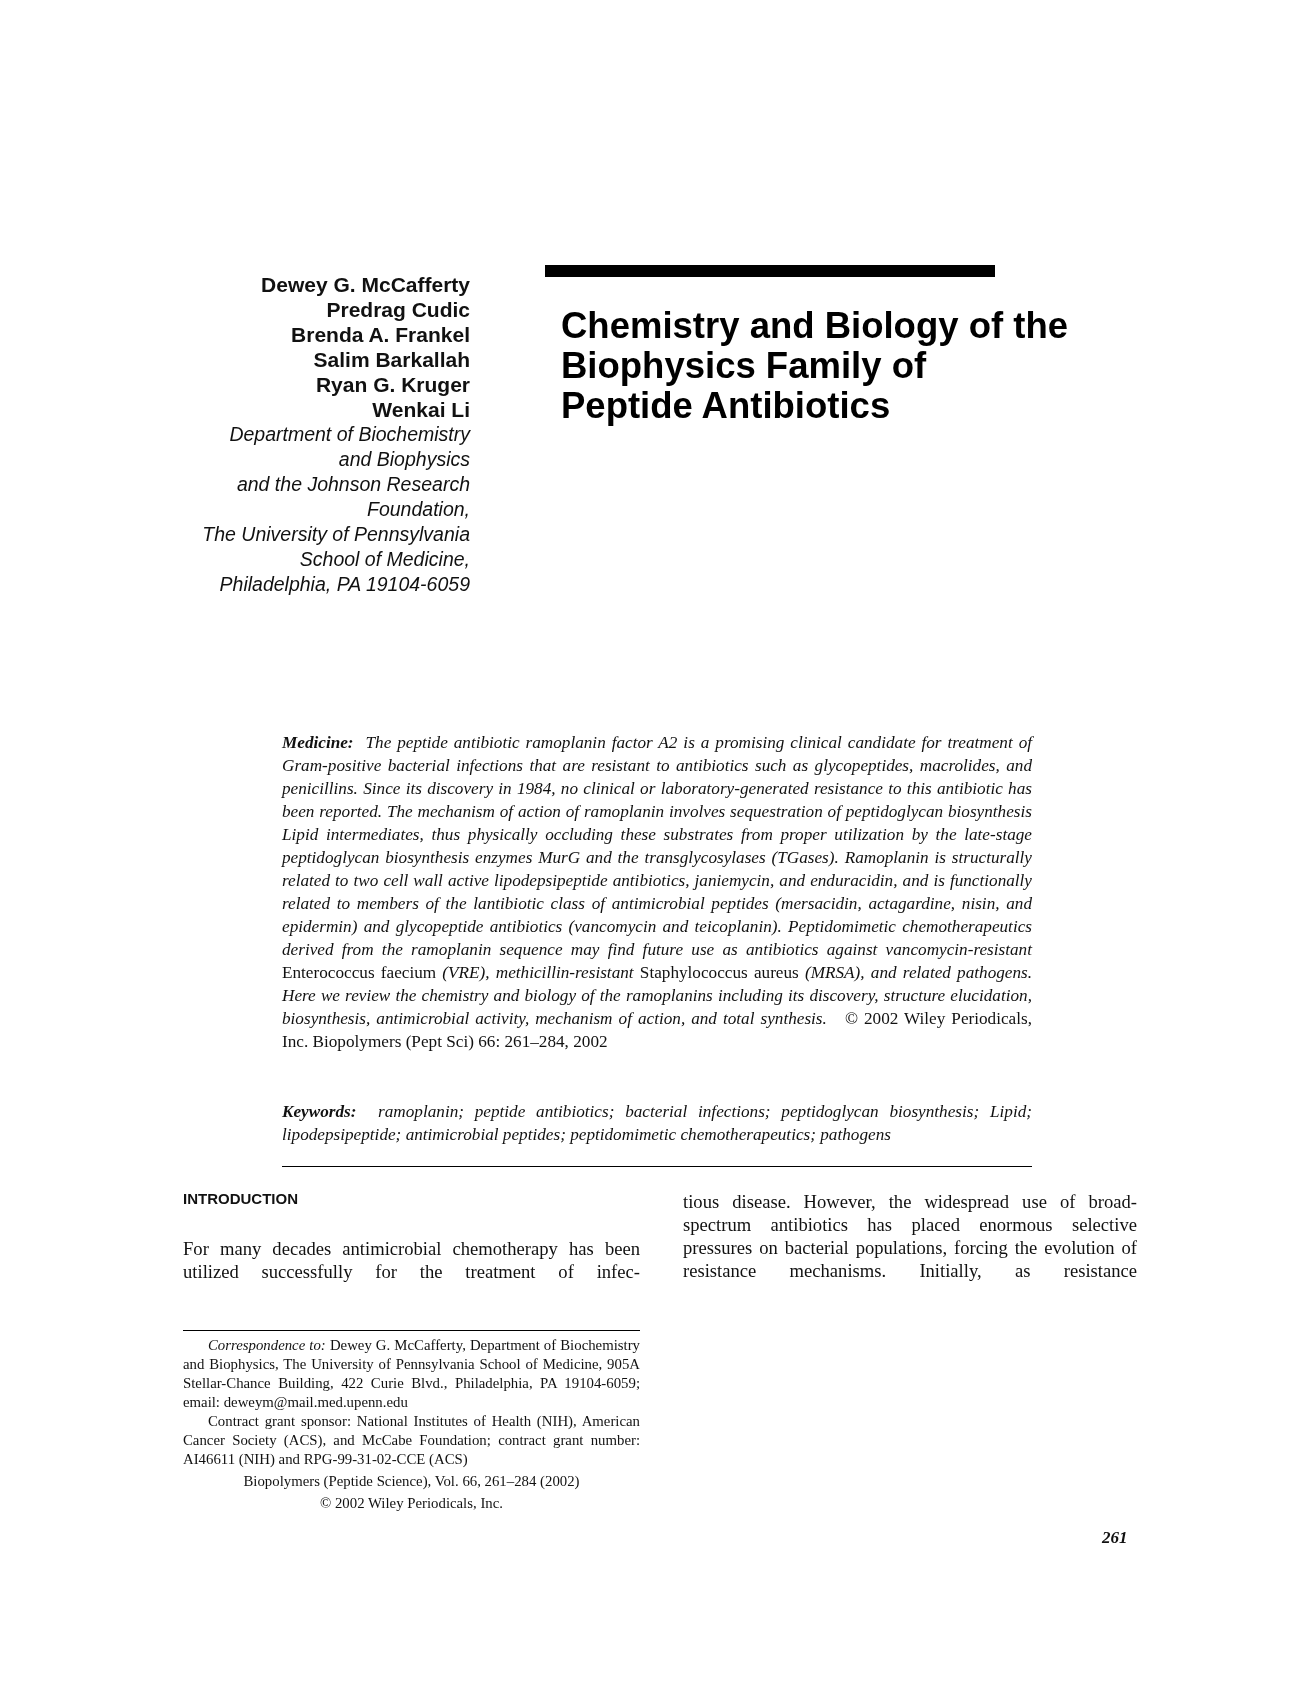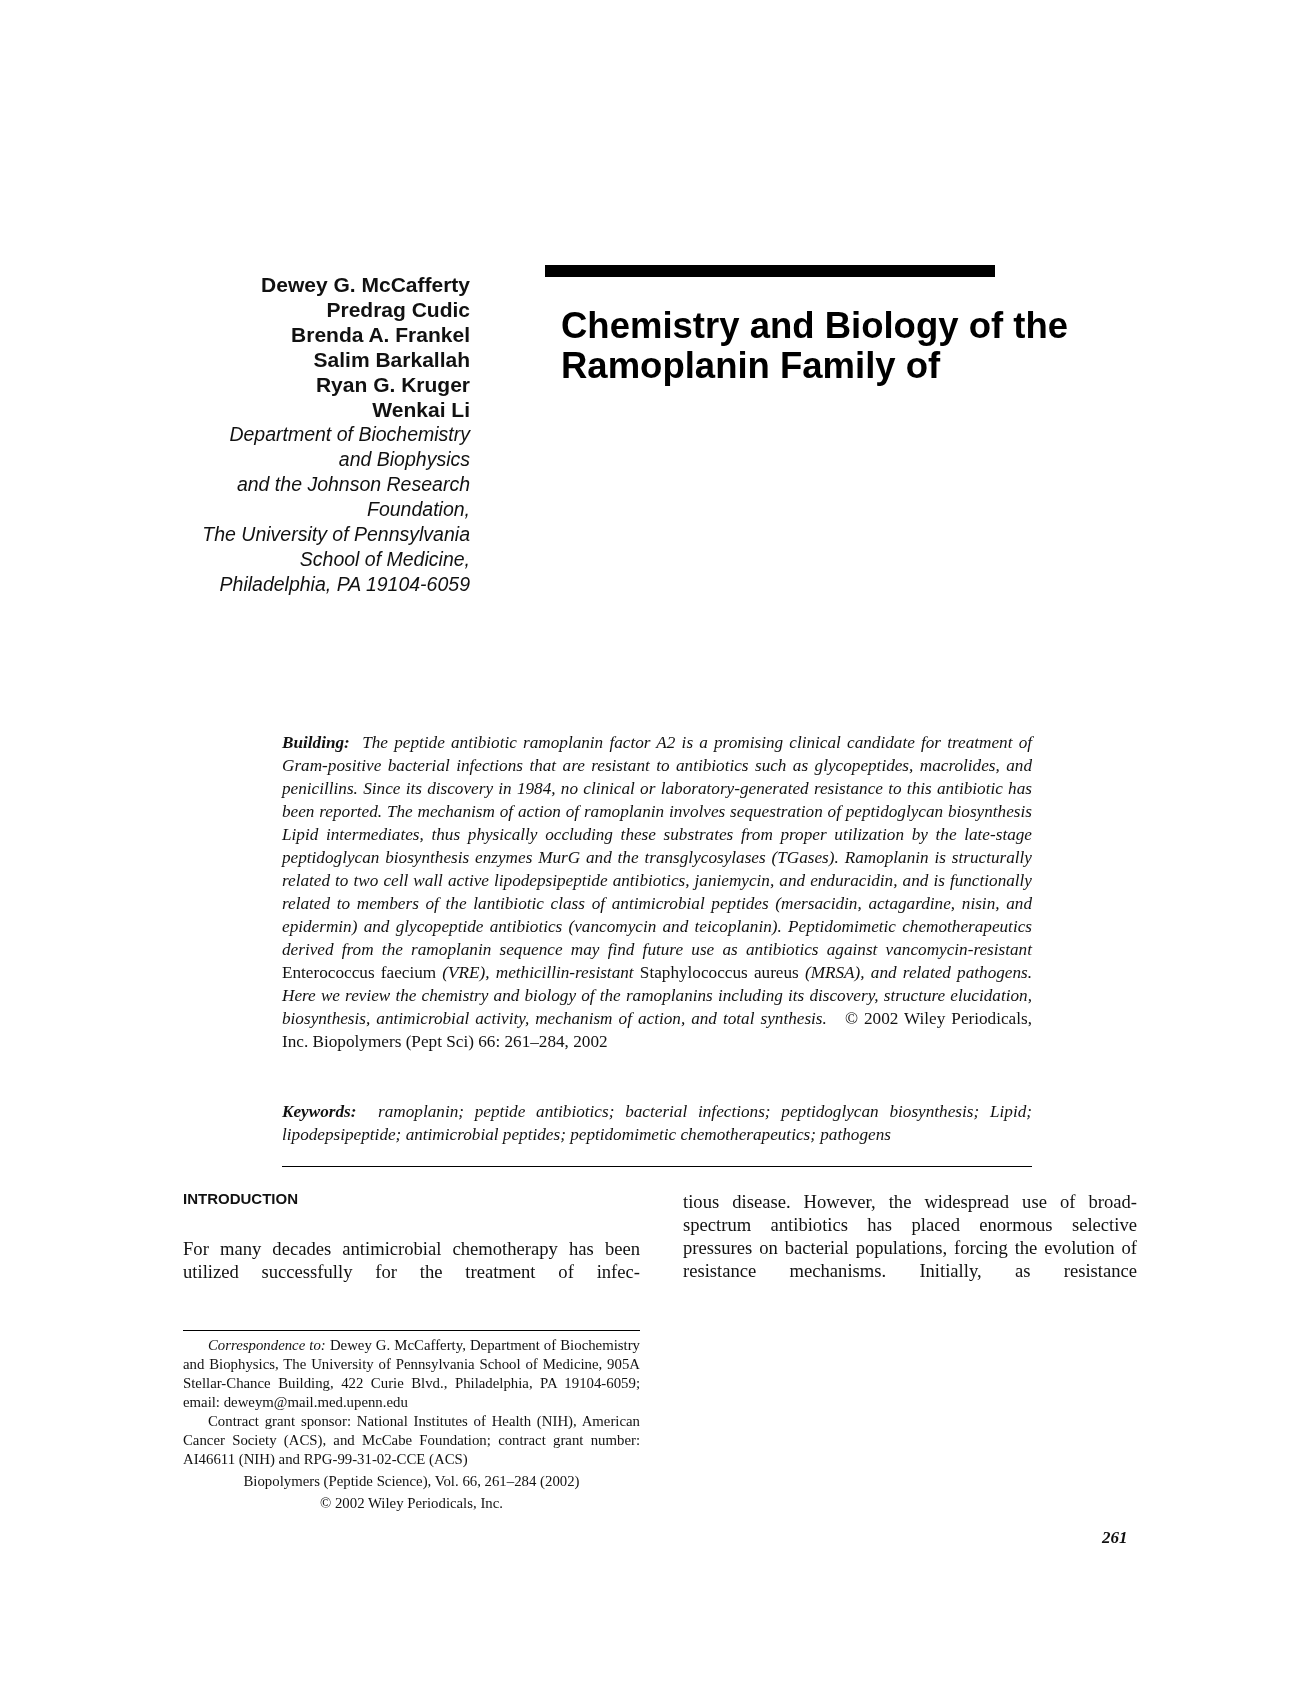--- a/index.html
+++ b/index.html
@@ -52,25 +52,26 @@
   <span class="line aff">Foundation,</span>
   <span class="line aff">The University of Pennsylvania</span>
   <span class="line aff">School of Medicine,</span>
   <span class="line aff">Philadelphia, PA 19104-6059</span>
 </div>
 
 <div id="title-bar"></div>
 
 <h1 id="title" class="sans" style="margin:16px">
   <span class="line">Chemistry and Biology of the</span>
-  <span class="line">Ramoplanin Family of</span>
+  <span class="line">Biophysics Family of</span>
+  <span class="line">Peptide Antibiotics</span>
 </h1>
 
 <div id="abstract" class="serif">
-  <span class="label">Building:</span>&nbsp;
+  <span class="label">Medicine:</span>&nbsp;
   <span>The peptide antibiotic ramoplanin factor A2 is a promising clinical candidate for treatment of Gram-positive bacterial infections that are resistant to antibiotics such as glycopeptides, macrolides, and penicillins. Since its discovery in 1984, no clinical or laboratory-generated resistance to this antibiotic has been reported. The mechanism of action of ramoplanin involves sequestration of peptidoglycan biosynthesis Lipid intermediates, thus physically occluding these substrates from proper utilization by the late-stage peptidoglycan biosynthesis enzymes MurG and the transglycosylases (TGases). Ramoplanin is structurally related to two cell wall active lipodepsipeptide antibiotics, janiemycin, and enduracidin, and is functionally related to members of the lantibiotic class of antimicrobial peptides (mersacidin, actagardine, nisin, and epidermin) and glycopeptide antibiotics (vancomycin and teicoplanin). Peptidomimetic chemotherapeutics derived from the ramoplanin sequence may find future use as antibiotics against vancomycin-resistant</span>
   <span class="up">Enterococcus faecium</span>
   <span>(VRE), methicillin-resistant</span>
   <span class="up">Staphylococcus aureus</span>
   <span>(MRSA), and related pathogens. Here we review the chemistry and biology of the ramoplanins including its discovery, structure elucidation, biosynthesis, antimicrobial activity, mechanism of action, and total synthesis.</span>&nbsp;&nbsp;
   <span class="up">© 2002 Wiley Periodicals, Inc. Biopolymers (Pept Sci) 66: 261–284, 2002</span>
 </div>
 
 <div id="keywords" class="serif">
   <span class="label">Keywords:</span>&nbsp;

